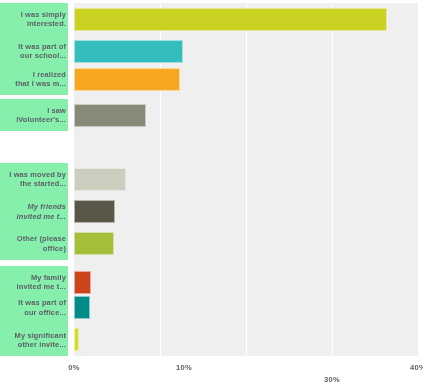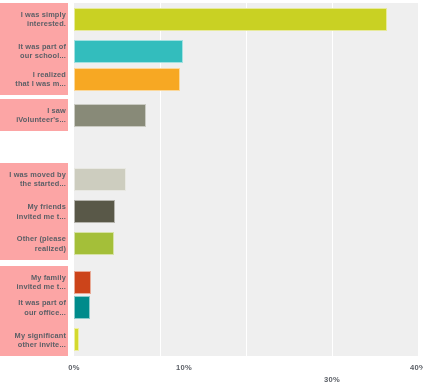--- a/index.html
+++ b/index.html
@@ -64,21 +64,21 @@
     align-items: flex-end;
     justify-content: center;
     text-align: right;
     font-size: 7.4px;
     line-height: 9.4px;
     font-weight: bold;
     color: #5b5f66;
     letter-spacing: 0.15px;
     padding-right: 2px;
     box-sizing: border-box;
-    background: #fca5a5;
+    background: #86efac;
   }
   .cat-label span { display: block; white-space: nowrap; }
 
   .bar {
     position: absolute;
     left: 74px;
     top: 4.5px;
     height: 23px;
     border: 1px solid rgba(255,255,255,0.55);
     box-sizing: border-box;
@@ -144,31 +144,31 @@
         </div>
         <div class="bar" title="I saw iVolunteer's... — 8.4%" style="width: 72.24px; background: rgb(136, 138, 120);"></div>
       </div>
       <div class="row" style="top: 160.455px;">
         <div class="cat-label">
           <span>I was moved by</span>
           <span>the started...</span>
         </div>
         <div class="bar" title="I was moved by the conditio... — 6%" style="width: 51.6px; background: rgb(205, 205, 191);"></div>
       </div>
-      <div class="row" style="top: 192.545px;">
+      <div class="row" style="top: 192.545px; font-style: italic;">
         <div class="cat-label">
           <span>My friends</span>
           <span>invited me t...</span>
         </div>
         <div class="bar" title="My friends invited me t... — 4.8%" style="width: 41.28px; background: rgb(89, 88, 72);"></div>
       </div>
       <div class="row" style="top: 224.636px; padding-left: 44px;">
         <div class="cat-label">
           <span>Other (please</span>
-          <span>realized)</span>
+          <span>office)</span>
         </div>
         <div class="bar" title="Other (please specify) — 4.6%" style="width: 39.56px; background: rgb(164, 191, 57);"></div>
       </div>
       <div class="row" style="top: 263px;">
         <div class="cat-label">
           <span>My family</span>
           <span>invited me t...</span>
         </div>
         <div class="bar" title="My family invited me t... — 2%" style="width: 17.2px; background: rgb(204, 68, 26);"></div>
       </div>

